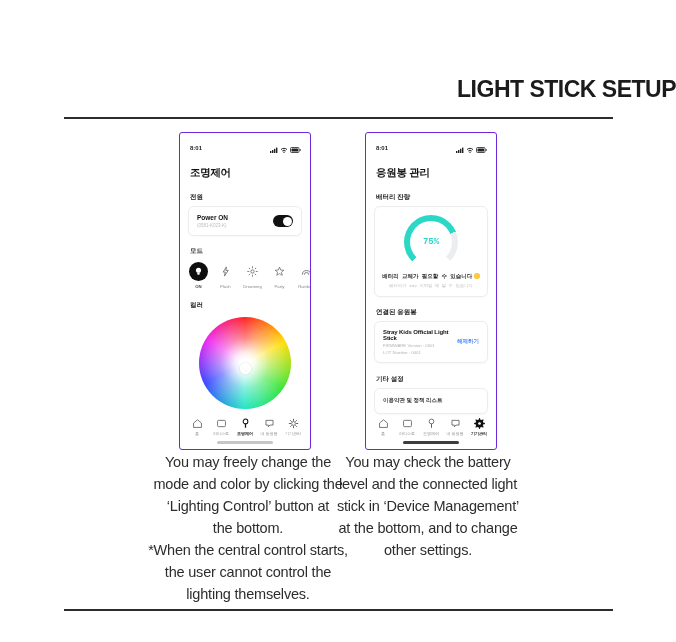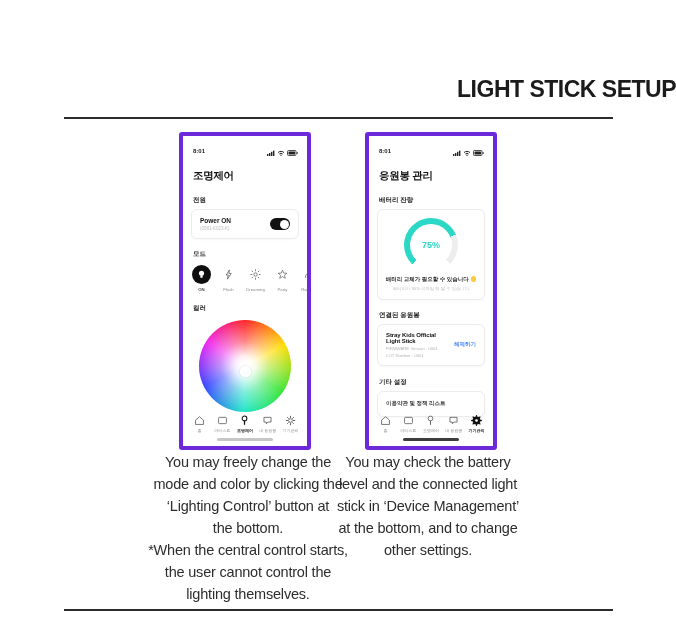--- a/index.html
+++ b/index.html
@@ -4,21 +4,21 @@
 <style>
   * { box-sizing: border-box; margin: 0; padding: 0; }
   html,body { width:676px; height:642px; background:#fff; font-family:"Liberation Sans",sans-serif; position:relative; overflow:hidden; }
 
   .page-title { position:absolute; top:76px; left:0; width:676px; text-align:right;
     font-size:23px; font-weight:700; letter-spacing:-0.5px; color:#1b1b1b; }
   .rule { position:absolute; left:64px; width:549px; height:0; border-top:2px solid #2c2c2c; }
   .rule-top { top:117px; } .rule-bottom { top:609px; }
 
   .phones { position:absolute; top:132px; left:0; width:676px; display:flex; justify-content:center; gap:54px; }
-  .phone { width:132px; height:318px; background:#fff; border:4px solid #6d28d9; border-radius:3px; position:relative; overflow:hidden; }
+  .phone { width:132px; height:318px; background:#fff; border:1px solid #6d28d9; border-radius:3px; position:relative; overflow:hidden; }
 
   .statusbar { display:flex; justify-content:space-between; align-items:center; padding:6px 9px 0 10px; }
   .status-time { font-size:6px; font-weight:700; color:#222; }
   .status-icons { display:flex; gap:2px; align-items:center; }
 
   .screen-title { margin:9px 10px 0; font-size:10.5px; font-weight:700; color:#111; letter-spacing:-0.3px; }
 
   .section-label { margin:0 10px; font-size:6.5px; font-weight:700; color:#1a1a1a; }
   .sl-1 { margin-top:13px; } .sl-2 { margin-top:11px; } .sl-3 { margin-top:12px; }
 
@@ -41,21 +41,21 @@
 
   
   .wheel { width:92px; height:92px; border-radius:50%; margin:7px auto 0; position:relative;
     background:
       radial-gradient(circle at 50% 50%, #ffffff 0 7%, rgba(255,255,255,0.9) 16%, rgba(255,255,255,0.45) 38%, rgba(255,255,255,0) 72%),
       conic-gradient(from 0deg, #ff2222, #ffdd00 62deg, #33e433 125deg, #1fe4c8 182deg, #3344ff 243deg, #ee22ee 302deg, #ff2222 360deg); }
   .wheel-selector { position:absolute; left:50%; top:56%; width:11px; height:11px; margin:-5.5px 0 0 -5.5px;
     border:2.5px solid #fff; border-radius:50%; background:rgba(255,255,255,0.25); box-shadow:0 0 2px rgba(0,0,0,0.18); }
 
   
-  .battery-card { padding:8px 6px 8px; text-align:center; }
+  .battery-card { padding:8px 6px 8px; text-align:center;font-family:Liberation Mono, monospace; }
   .gauge { width:54px; height:54px; border-radius:50%; margin:0 auto; position:relative;
     background:conic-gradient(from 225deg, #2BD8C5 0deg 202deg, #ebedef 202deg 270deg, transparent 270deg 360deg); }
   .gauge-inner { position:absolute; left:6px; top:6px; width:42px; height:42px; border-radius:50%; background:#fff;
     display:flex; align-items:center; justify-content:center; }
   .gauge-pct { font-size:9px; font-weight:700; color:#2BD8C5; }
   .battery-msg { margin-top:4px; font-size:5.5px; font-weight:700; color:#2b2b2b; }
   .emoji { display:inline-block; width:5.5px; height:5.5px; border-radius:50%; background:#FFC93C; vertical-align:-0.5px; margin-left:2px; }
   .battery-sub { margin-top:2.5px; font-size:4.3px; color:#bdbdbd; }
 
   

